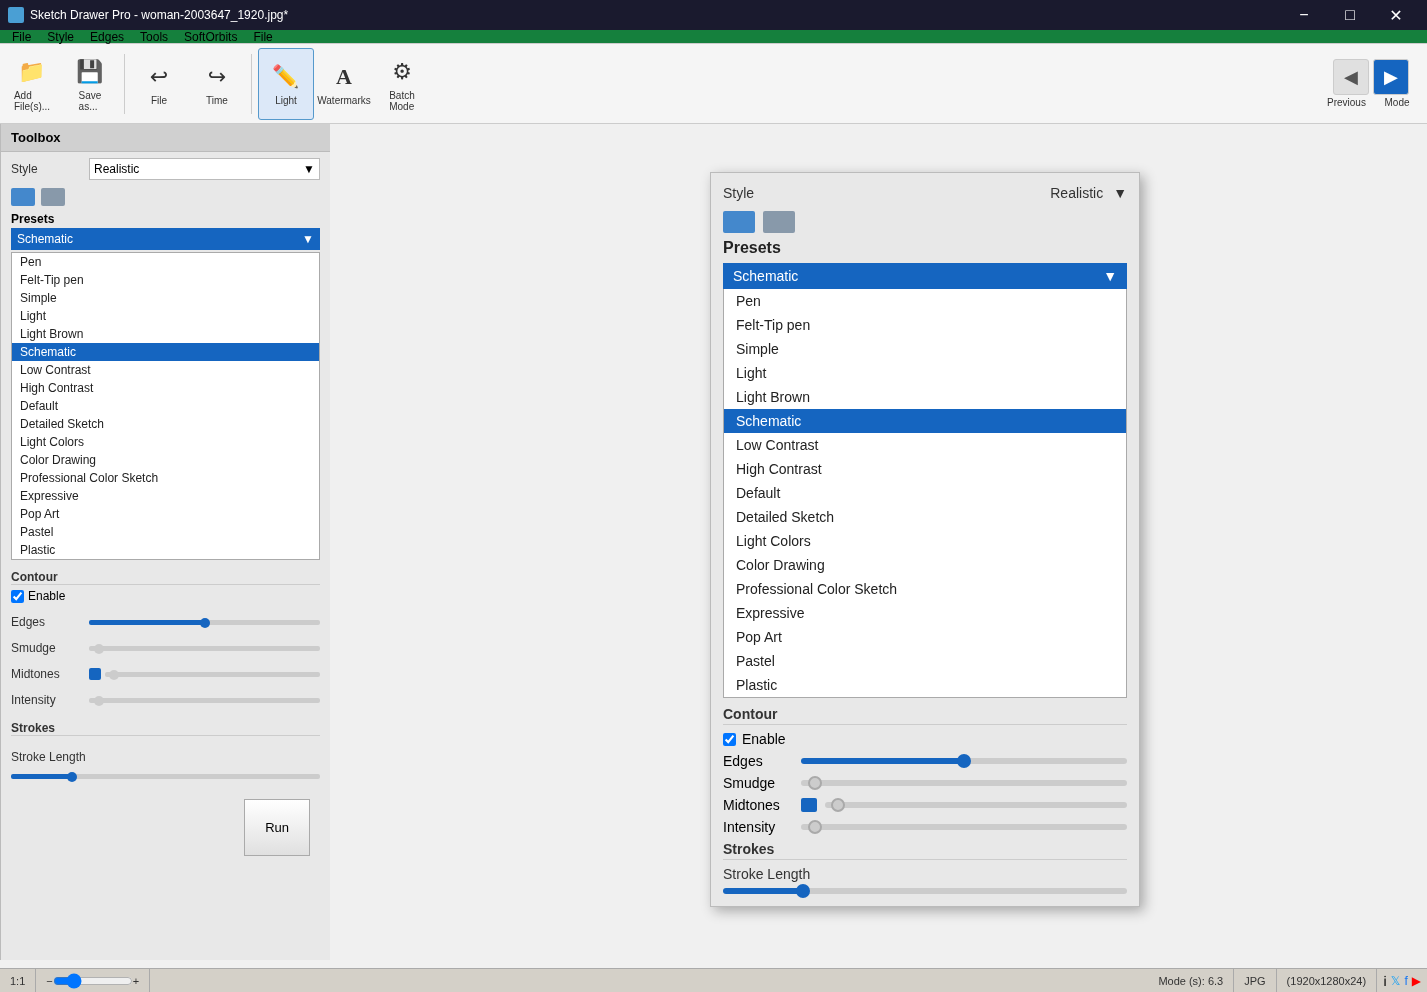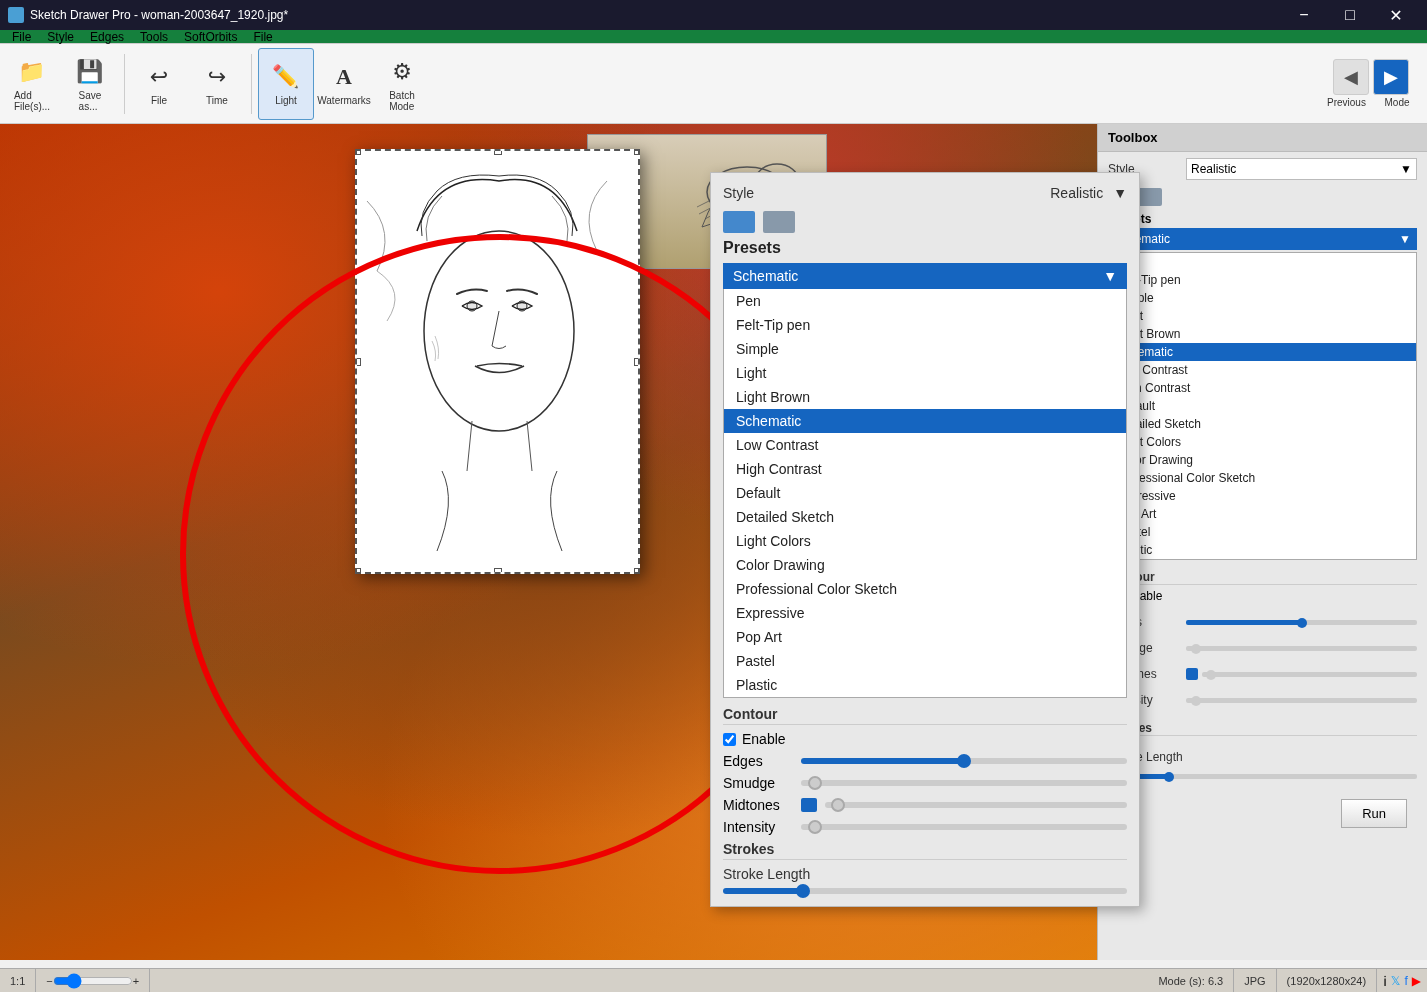--- a/index.html
+++ b/index.html
@@ -73,20 +73,21 @@
     .nav-btn.prev-btn { background: #e0e0e0; }
     .nav-btn.next-btn { background: #1565c0; color: white; }
     .nav-labels { display: flex; gap: 16px; margin-top: 2px; }
     .nav-label { font-size: 10px; width: 36px; text-align: center; color: #333; }
 
     
     .main-area {
       display: flex;
       height: calc(992px - 30px - 22px - 80px - 24px);
       position: relative;
+      flex-direction: column;
     }
 
     
     .canvas-area {
       flex: 1;
       background: #888;
       position: relative;
       overflow: hidden;
     }
     
@@ -171,21 +172,21 @@
     .rp-list { background: white; border: 1px solid #aaa; margin: 0 10px; }
     .rp-item { padding: 2px 8px; font-size: 12px; color: #222; cursor: pointer; white-space: nowrap; }
     .rp-item.selected { background: #1565c0; color: white; }
     .rp-section { padding: 4px 10px; }
     .rp-section-title { font-size: 12px; font-weight: bold; color: #333; border-bottom: 1px solid #ccc; margin-bottom: 4px; }
     .rp-checkbox-row { display: flex; align-items: center; gap: 4px; font-size: 12px; margin: 2px 0; }
     .rp-slider { width: 100%; height: 5px; background: linear-gradient(to right, #1565c0 30%, #ccc 30%); border-radius: 2px; position: relative; margin: 4px 0; }
     .rp-slider-thumb { width: 10px; height: 10px; background: #1565c0; border-radius: 50%; position: absolute; top: -2px; left: 28%; }
     .rp-run-btn {
       background: linear-gradient(to bottom, #ffffff 0%, #e0e0e0 100%);
-      border: 1px solid #aaa; margin: 8px 10px; padding: 6px 20px;
+      border: 1px solid #aaa; margin: 8px 10px; padding: 20px 20px;
       font-size: 13px; cursor: pointer; display: inline-block; text-align: left;
     }
 
     
     .status-bar {
       position: absolute;
       bottom: 0; left: 0; right: 0;
       height: 24px;
       background: #d4d0c8;
       border-top: 1px solid #aaa;

